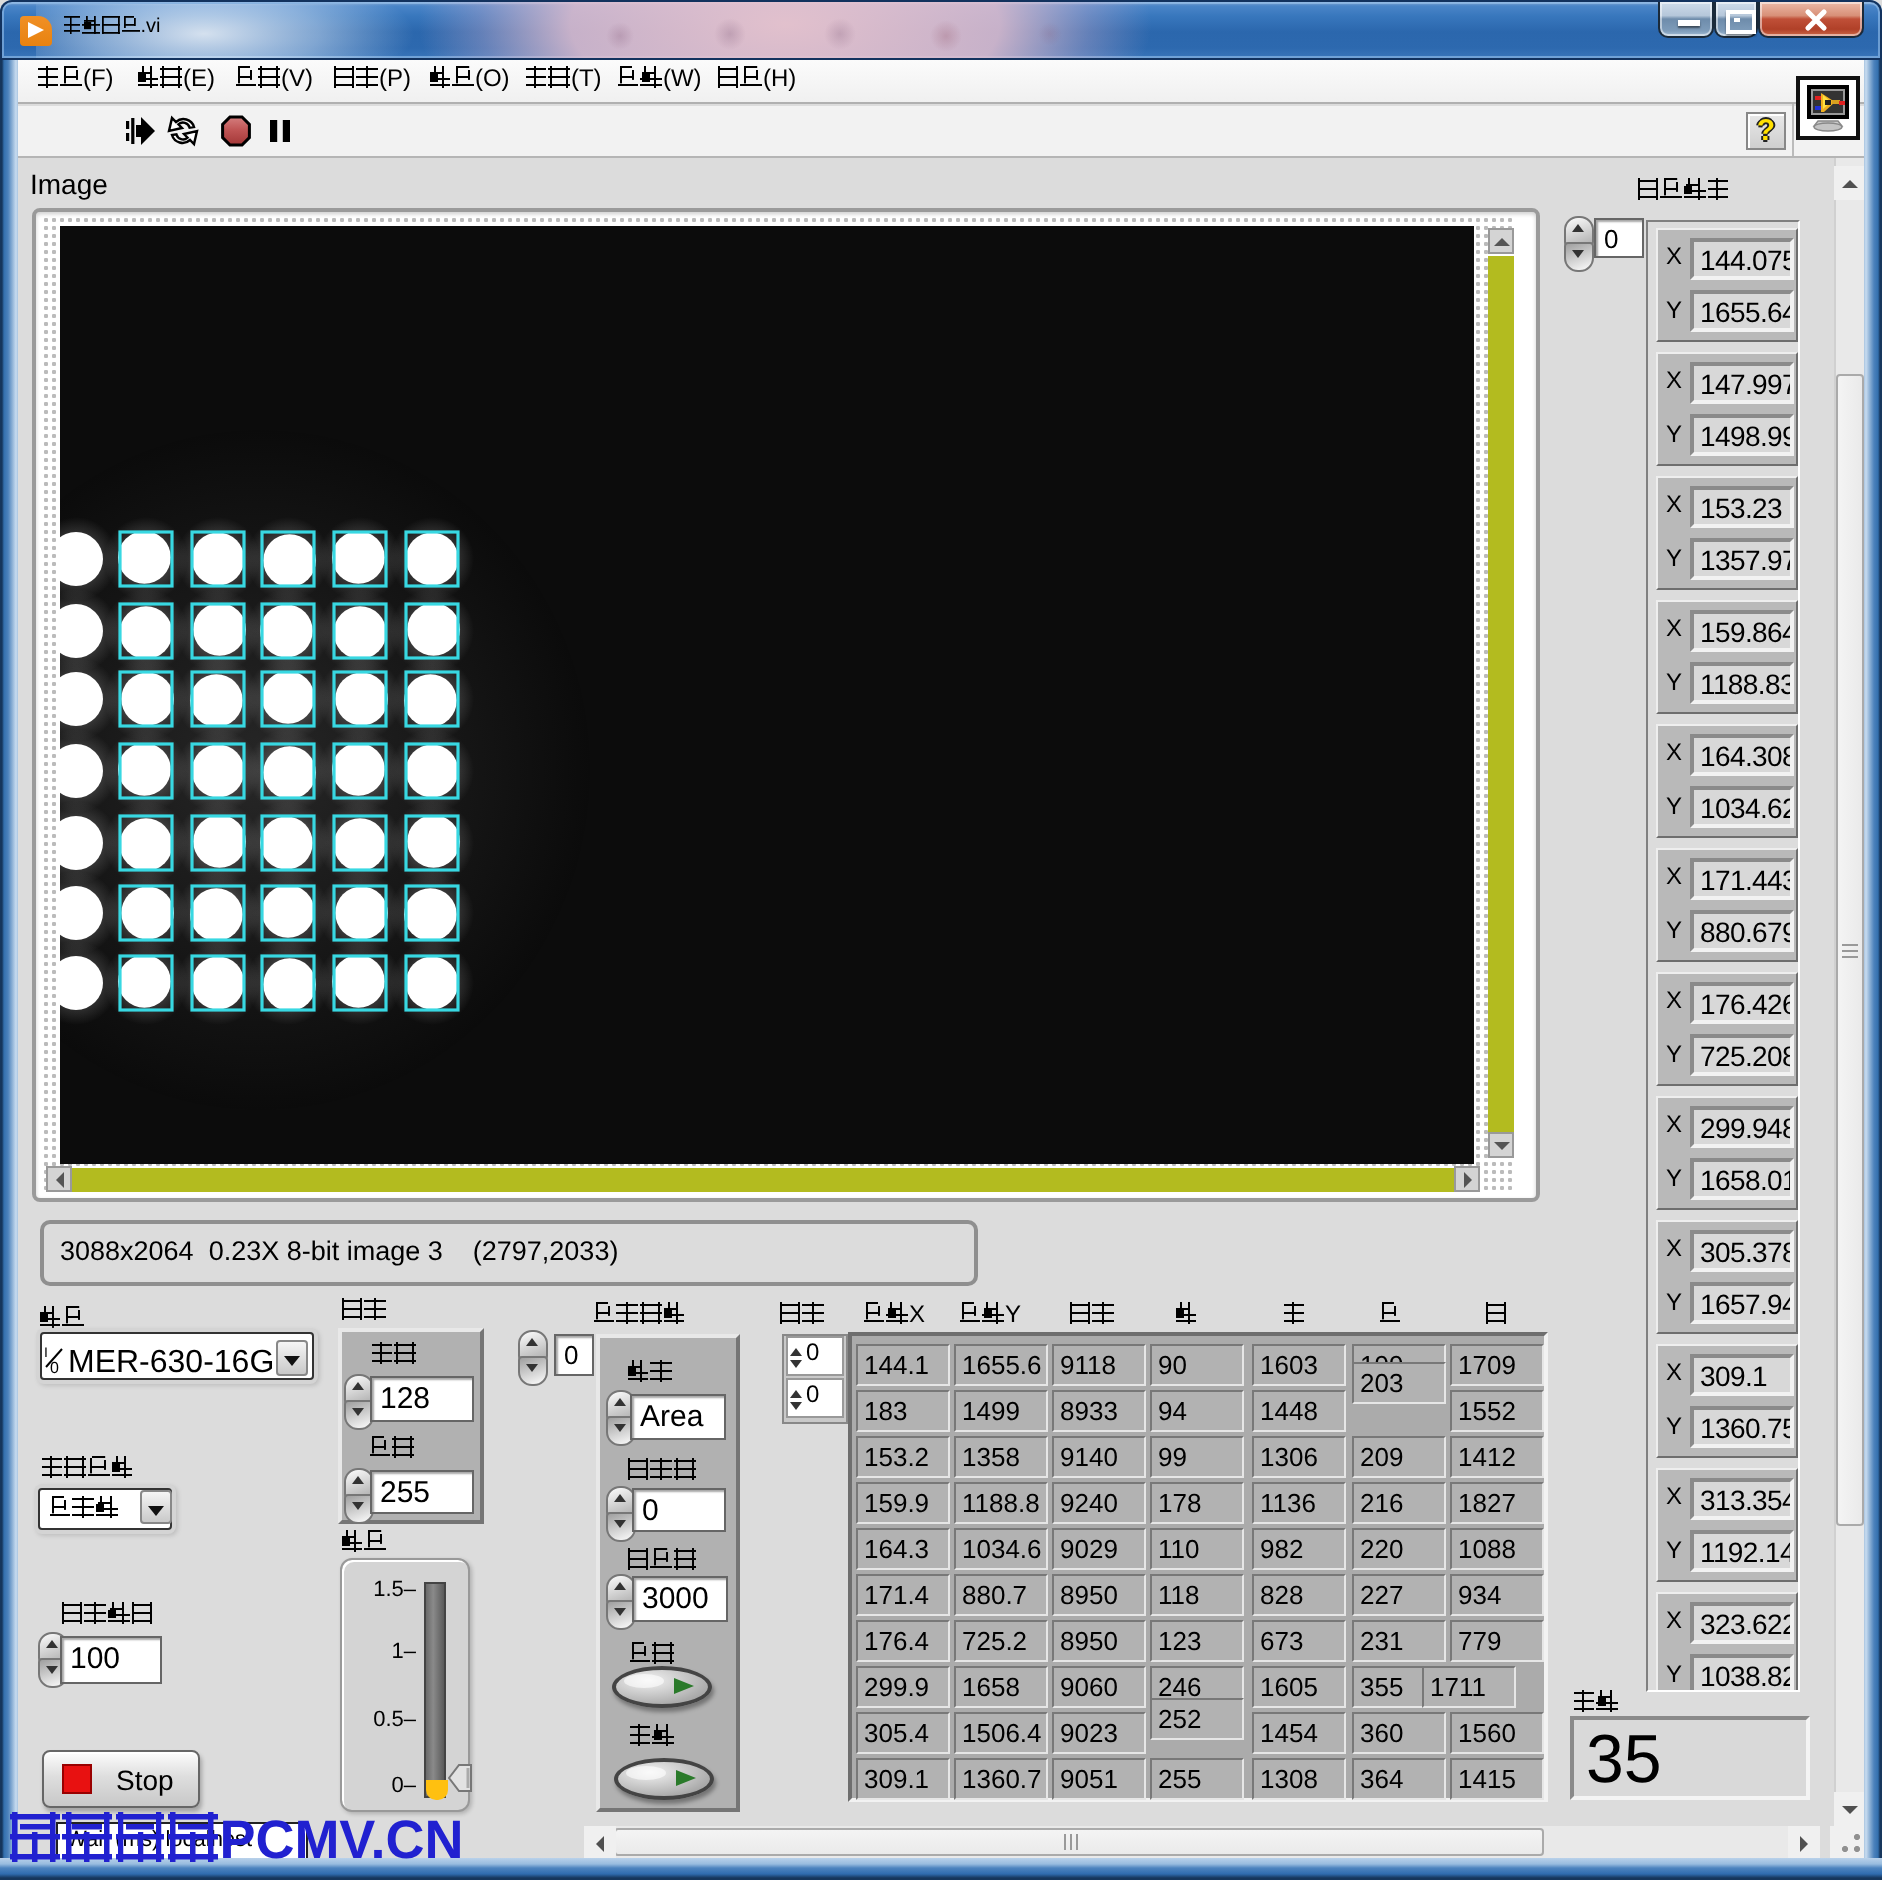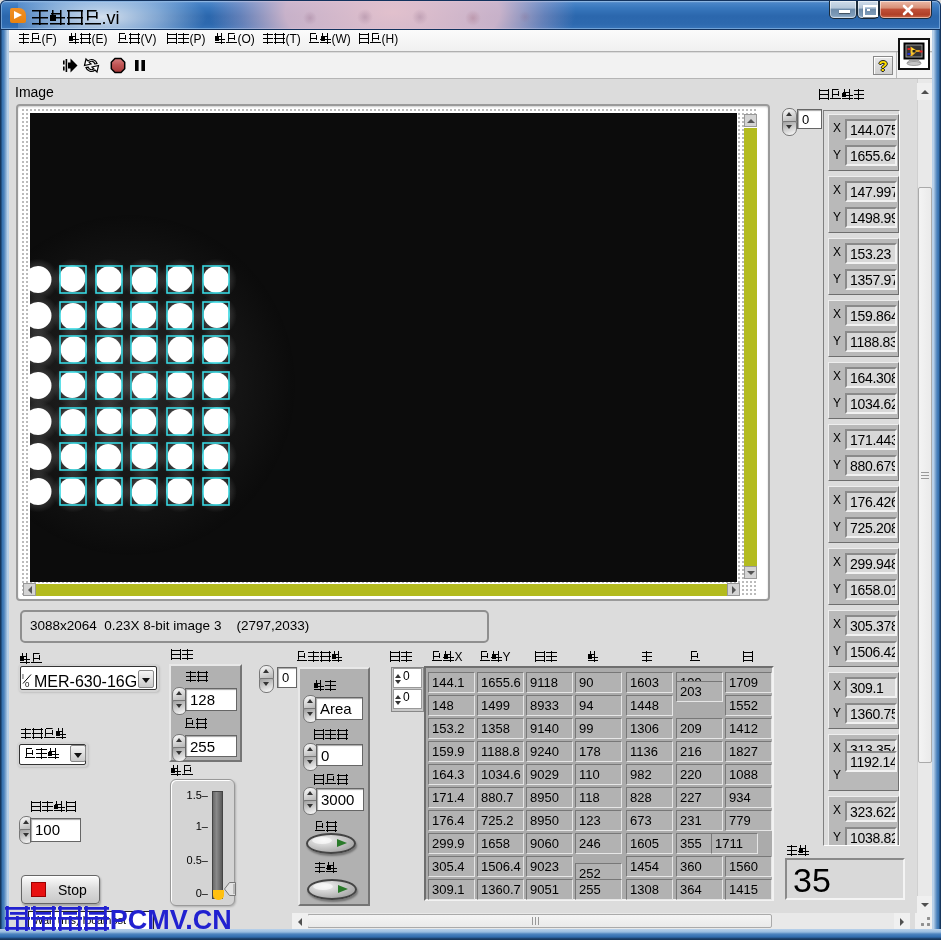--- a/index.html
+++ b/index.html
@@ -9,21 +9,21 @@
 .c1{background-image:linear-gradient(currentColor,currentColor),linear-gradient(currentColor,currentColor),linear-gradient(currentColor,currentColor),linear-gradient(currentColor,currentColor);background-size:10% 100%,100% 10%,100% 10%,100% 10%;background-position:48% 0,0 6%,0 50%,0 94%}
 .c2{background-image:linear-gradient(currentColor,currentColor),linear-gradient(currentColor,currentColor),linear-gradient(currentColor,currentColor),linear-gradient(currentColor,currentColor),linear-gradient(currentColor,currentColor);background-size:10% 100%,10% 100%,100% 10%,100% 10%,100% 10%;background-position:5% 0,95% 0,0 5%,0 50%,0 95%}
 .c3{background-image:linear-gradient(currentColor,currentColor),linear-gradient(currentColor,currentColor),linear-gradient(currentColor,currentColor),linear-gradient(currentColor,currentColor),linear-gradient(currentColor,currentColor),linear-gradient(currentColor,currentColor);background-size:10% 55%,10% 100%,60% 10%,100% 10%,100% 10%,40% 40%;background-position:20% 0,70% 0,15% 25%,0 55%,0 95%,5% 55%}
 .c4{background-image:linear-gradient(currentColor,currentColor),linear-gradient(currentColor,currentColor),linear-gradient(currentColor,currentColor),linear-gradient(currentColor,currentColor),linear-gradient(currentColor,currentColor);background-size:10% 70%,60% 10%,60% 10%,100% 10%,10% 45%;background-position:15% 15%,40% 0,40% 45%,0 92%,80% 30%}
 
 #titlebar{left:0;top:0;width:941px;height:30px;background:linear-gradient(180deg,#9ab6d8 0,#4a85c8 3px,#3877bd 8px,#2b67ad 16px,#2d69af 24px,#3b77bb 30px);border-radius:6px 6px 0 0}
 #titlebar:before{content:"";position:absolute;inset:0;border-radius:6px 6px 0 0;box-shadow:inset 0 0 0 1px #12325e, inset 0 0 0 2px rgba(160,200,240,.55)}
 #pinkglow{left:205px;top:1px;width:375px;height:28px;background:radial-gradient(ellipse 52% 290% at 50% 40%,rgba(233,196,206,.96) 0,rgba(226,190,206,.85) 55%,rgba(205,175,205,.35) 78%,transparent 94%)}
 #pinkglow:after{content:"";position:absolute;inset:0;background:radial-gradient(circle 7px at 105px 17px,rgba(140,100,130,.30),transparent),radial-gradient(circle 8px at 160px 16px,rgba(130,95,125,.30),transparent),radial-gradient(circle 8px at 215px 16px,rgba(130,95,125,.28),transparent),radial-gradient(circle 8px at 268px 17px,rgba(150,90,110,.30),transparent),radial-gradient(circle 6px at 320px 16px,rgba(140,100,130,.22),transparent)}
 #titleglow{left:18px;top:2px;width:210px;height:27px;background:radial-gradient(ellipse 50% 120% at 40% 55%,rgba(255,255,255,.8) 0,rgba(230,240,252,.45) 55%,transparent 100%)}
-#titletext{left:31px;top:8px;font-size:18px;color:#000}
+#titletext{left:31px;top:8px;font-size:10px;color:#000}
 #titleicon{left:10px;top:8px;width:16px;height:15px;background:linear-gradient(180deg,#f09026,#e8820f);border-radius:2px 7px 2px 2px}
 #titleicon:after{content:"";position:absolute;left:4px;top:3px;border-left:8px solid #fff;border-top:4.5px solid transparent;border-bottom:4.5px solid transparent}
 .capbtn{top:1px;height:18px;border:1px solid #1a2a3a;border-top:none;border-radius:0 0 5px 5px;box-shadow:inset 0 0 0 1px rgba(255,255,255,.5)}
 #btnmin{left:829px;width:28px;background:linear-gradient(180deg,#cfdcea 0,#b5c7da 40%,#6e8cab 50%,#7e9cba 85%,#a3bdd6 100%)}
 #btnmax{left:857px;width:22px;background:linear-gradient(180deg,#cfdcea 0,#b5c7da 40%,#6e8cab 50%,#7e9cba 85%,#a3bdd6 100%)}
 #btnclose{left:879px;width:53px;background:linear-gradient(180deg,#ecbaa8 0,#d89078 40%,#c05038 50%,#b04028 80%,#cc6848 100%)}
 
 #bleft{left:0;top:30px;width:9px;height:903px;background:linear-gradient(90deg,#16365c 0,#16365c 1px,#3470ae 2px,#4c82bc 4px,#89aed4 6px,#c8dcf0 8px,#a8c4e0 9px)}
 #bright{left:932px;top:30px;width:9px;height:903px;background:linear-gradient(270deg,#16365c 0,#16365c 1px,#3470ae 2px,#4c82bc 4px,#89aed4 6px,#c8dcf0 8px,#a8c4e0 9px)}
 #bbottom{left:0;top:929px;width:941px;height:11px;background:linear-gradient(180deg,#b9d1ea 0,#98bcdf 3px,#4d84bf 5px,#2f6bae 8px,#16365c 10px,#16365c 11px)}
@@ -424,33 +424,33 @@
     <div class="clus" style="top:437px">
       <b style="top:6px">X</b>
       <div class="fld" style="top:4px">299.948</div>
       <b style="top:33px">Y</b>
       <div class="fld" style="top:30px">1658.01</div>
     </div>
     <div class="clus" style="top:499px">
       <b style="top:6px">X</b>
       <div class="fld" style="top:4px">305.378</div>
       <b style="top:33px">Y</b>
-      <div class="fld" style="top:30px">1506.42</div>
+      <div class="fld" style="top:30px">1657.94</div>
     </div>
     <div class="clus" style="top:561px">
       <b style="top:6px">X</b>
       <div class="fld" style="top:4px">309.1</div>
       <b style="top:33px">Y</b>
       <div class="fld" style="top:30px">1360.75</div>
     </div>
     <div class="clus" style="top:623px">
       <b style="top:6px">X</b>
       <div class="fld" style="top:4px">313.354</div>
       <b style="top:33px">Y</b>
-      <div class="fld" style="top:16px">1192.14</div>
+      <div class="fld" style="top:30px">1192.14</div>
     </div>
     <div class="clus" style="top:685px">
       <b style="top:6px">X</b>
       <div class="fld" style="top:4px">323.622</div>
       <b style="top:33px">Y</b>
       <div class="fld" style="top:30px">1038.82</div>
     </div>
   </div>
 <div class="abs" id="cntlabel"><i class="cn c1"></i><i class="cn c3"></i></div>
 <div class="abs" id="cntbox">35</div>
@@ -545,21 +545,21 @@
     <div class="idxrow" style="top:21px">0</div>
   </div>
 <div class="abs" id="tbl">
     <div class="cell" style="left:2px;top:4px">144.1</div>
     <div class="cell" style="left:51px;top:4px">1655.6</div>
     <div class="cell" style="left:100px;top:4px">9118</div>
     <div class="cell" style="left:149px;top:4px">90</div>
     <div class="cell" style="left:200px;top:4px">1603</div>
     <div class="cell" style="left:250px;top:4px">199</div>
     <div class="cell" style="left:299px;top:4px">1709</div>
-    <div class="cell" style="left:2px;top:27px">148</div>
+    <div class="cell" style="left:2px;top:27px">183</div>
     <div class="cell" style="left:51px;top:27px">1499</div>
     <div class="cell" style="left:100px;top:27px">8933</div>
     <div class="cell" style="left:149px;top:27px">94</div>
     <div class="cell" style="left:200px;top:27px">1448</div>
     <div class="cell" style="left:250px;top:13px">203</div>
     <div class="cell" style="left:299px;top:27px">1552</div>
     <div class="cell" style="left:2px;top:50px">153.2</div>
     <div class="cell" style="left:51px;top:50px">1358</div>
     <div class="cell" style="left:100px;top:50px">9140</div>
     <div class="cell" style="left:149px;top:50px">99</div>
@@ -597,21 +597,21 @@
     <div class="cell" style="left:2px;top:165px">299.9</div>
     <div class="cell" style="left:51px;top:165px">1658</div>
     <div class="cell" style="left:100px;top:165px">9060</div>
     <div class="cell" style="left:149px;top:165px">246</div>
     <div class="cell" style="left:200px;top:165px">1605</div>
     <div class="cell" style="left:250px;top:165px">355</div>
     <div class="cell" style="left:285px;top:165px">1711</div>
     <div class="cell" style="left:2px;top:188px">305.4</div>
     <div class="cell" style="left:51px;top:188px">1506.4</div>
     <div class="cell" style="left:100px;top:188px">9023</div>
-    <div class="cell" style="left:149px;top:195px">252</div>
+    <div class="cell" style="left:149px;top:181px">252</div>
     <div class="cell" style="left:200px;top:188px">1454</div>
     <div class="cell" style="left:250px;top:188px">360</div>
     <div class="cell" style="left:299px;top:188px">1560</div>
     <div class="cell" style="left:2px;top:211px">309.1</div>
     <div class="cell" style="left:51px;top:211px">1360.7</div>
     <div class="cell" style="left:100px;top:211px">9051</div>
     <div class="cell" style="left:149px;top:211px">255</div>
     <div class="cell" style="left:200px;top:211px">1308</div>
     <div class="cell" style="left:250px;top:211px">364</div>
     <div class="cell" style="left:299px;top:211px">1415</div>

